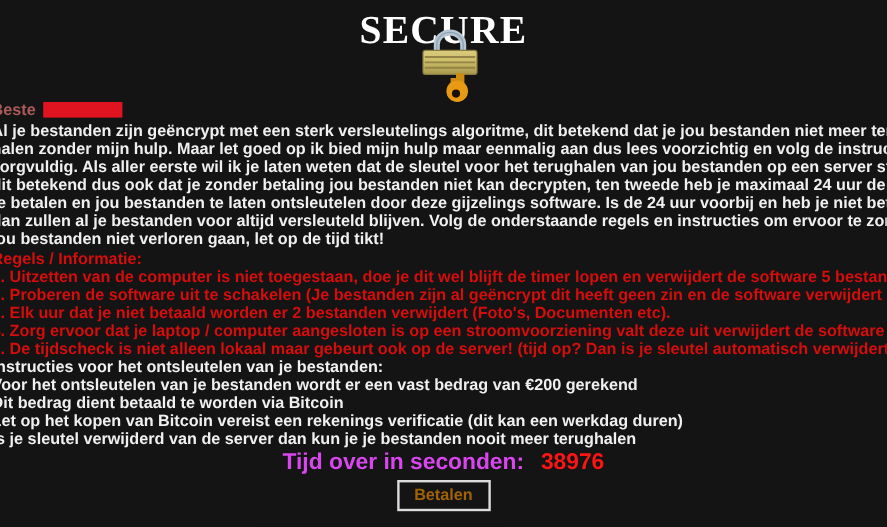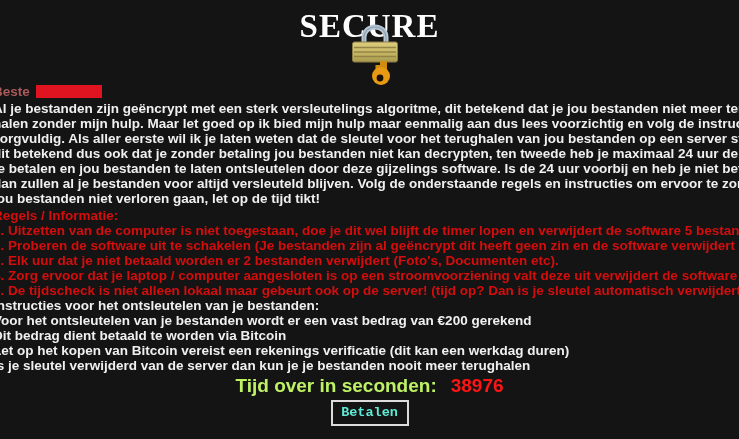--- a/index.html
+++ b/index.html
@@ -63,35 +63,35 @@
   .rules { margin-top: 2px; color: #d40d0d; }
   .instructions { margin-top: 0; }
   .timer-row {
     margin-top: 1px;
     text-align: center;
     font-size: 19px;
     height: 23px;
     line-height: 23px;
     white-space: nowrap;
   }
-  .timer-label { color: #bef264; margin-top: 40px; }
+  .timer-label { color: #d946ef; margin-top: 40px; }
   .timer-value { color: #ff1414; margin-left: 14px; }
   .button-row {
     margin-top: 3px;
     text-align: center;
   }
   .pay-button {
     display: inline-block;
     min-width: 78px;
     height: 26px;
     box-sizing: border-box;
     background: #141414;
     border: 2px solid #dcdcdc;
-    color: #5eead4;
-    font-family: Liberation Mono, monospace;
+    color: #a16207;
+    font-family: Liberation Sans, sans-serif;
     font-weight: bold;
     font-size: 13.5px;
     line-height: 22px;
     padding: 0 6px;
     cursor: pointer;
   }
 </style>
 </head>
 <body>
 

